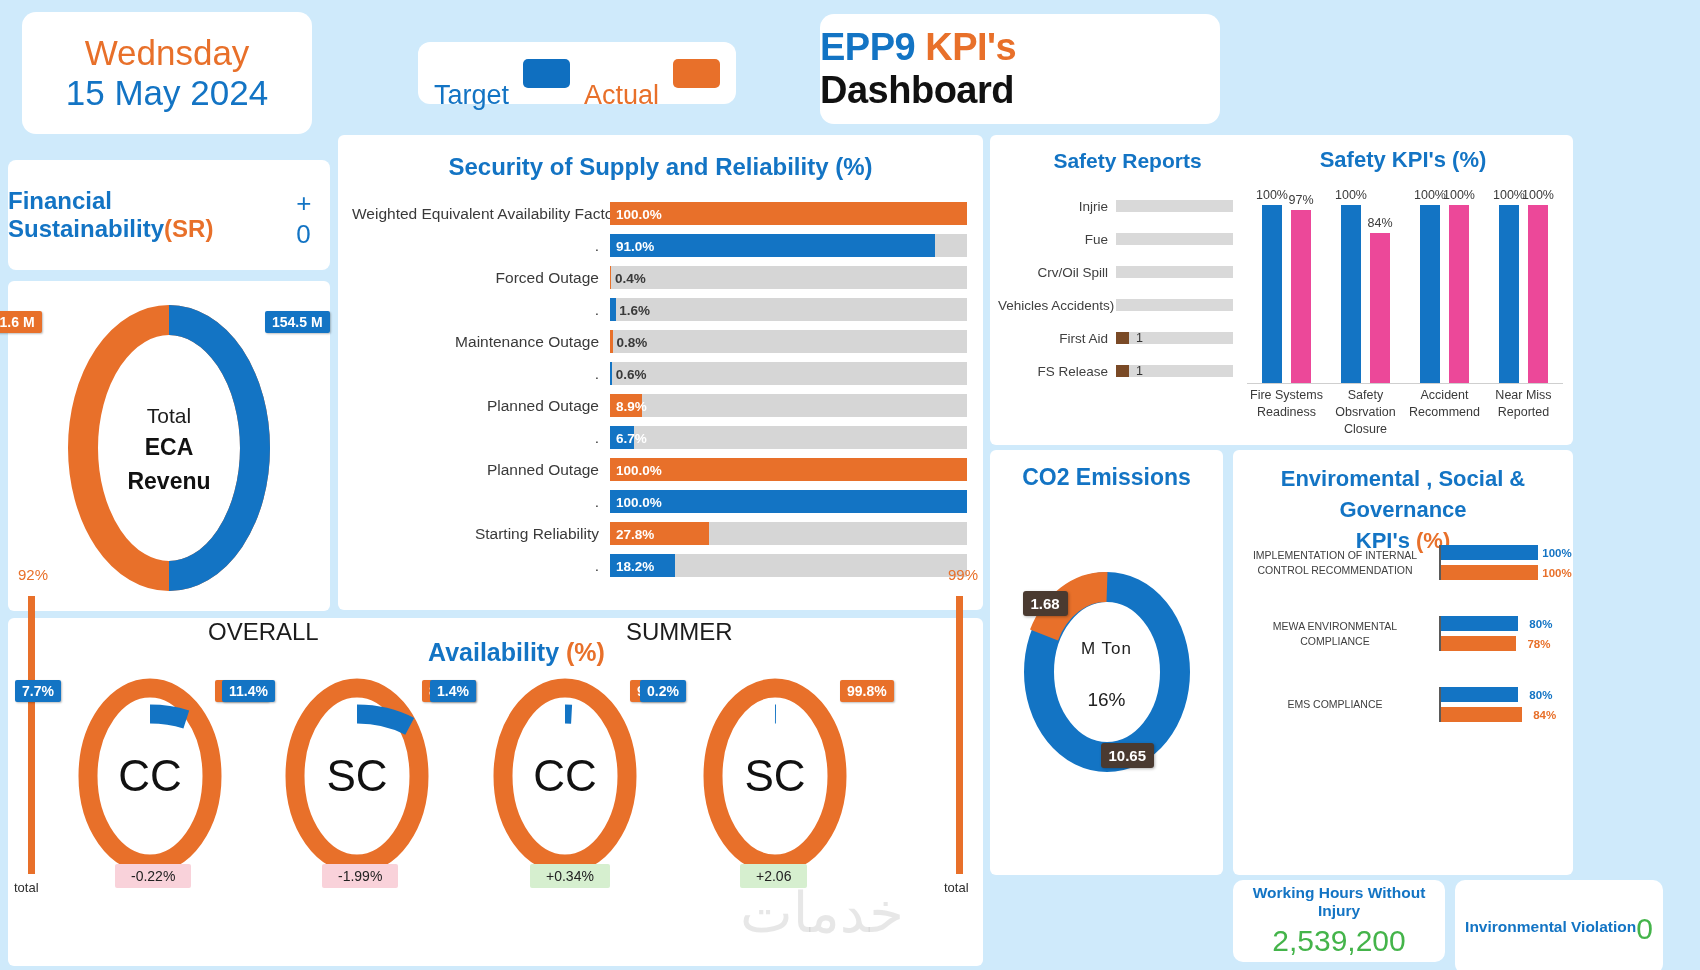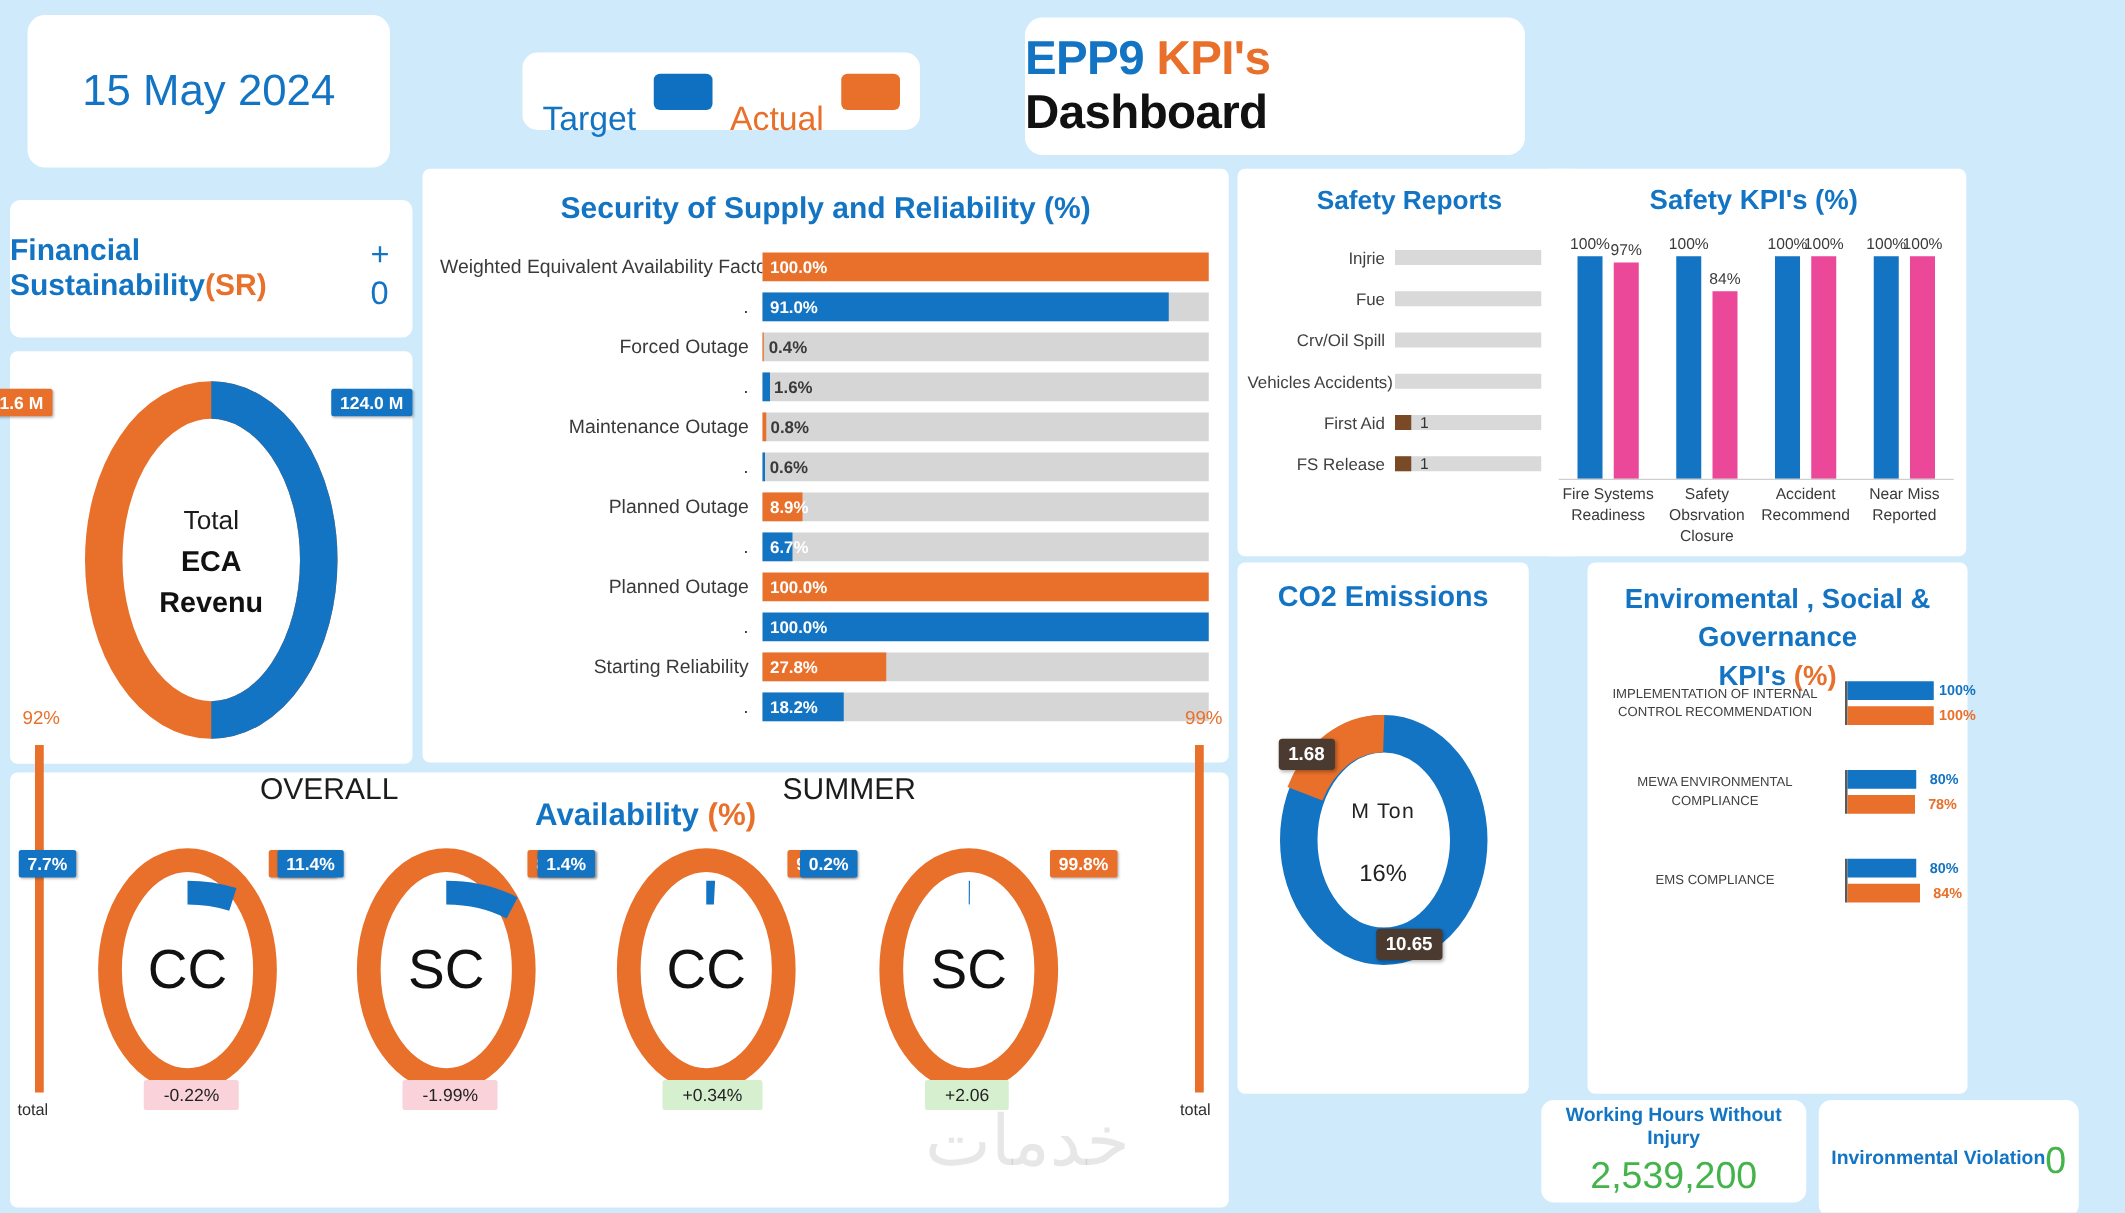--- a/index.html
+++ b/index.html
@@ -153,21 +153,21 @@
   #co2-wrap { position: absolute; left: 50%; top: 115px; transform: translateX(-50%); }
   .co2-chip {
     position: absolute; background: #4a3a30; color: #fff; font-size: 15px; font-weight: bold;
     padding: 4px 8px; border-radius: 3px; box-shadow: 1px 1px 3px rgba(0,0,0,.3);
   }
   .co2-mid { position: absolute; left: 50%; top: 50%; transform: translate(-50%,-50%); text-align: center; }
   .co2-mid .u { font-size: 17px; color: #222; letter-spacing: 1px; }
   .co2-mid .p { font-size: 19px; color: #222; margin-top: 30px; }
 
   
-  #esg-card { left: 1233px; top: 450px; width: 304px; height: 425px; border-radius: 6px; margin-left: 37px; }
+  #esg-card { left: 1233px; top: 450px; width: 340px; height: 425px; border-radius: 6px; }
   #esg-card h2 { text-align: center; font-size: 22px; font-weight: bold; color: #1374c4; margin-top: 14px; line-height: 1.4; }
   #esg-card h2 .pc { color: #e8702a; }
   .esg-rows { position: absolute; left: 6px; right: 8px; top: 95px; }
   .esg-group { display: flex; align-items: center; margin-bottom: 36px; }
   .esg-label {
     width: 200px; text-align: center; font-size: 10.5px; color: #404040;
     line-height: 1.35; padding-right: 8px;
   }
   .esg-bars { flex: 1; position: relative; border-left: 2px solid #5a5a5a; padding-left: 0; }
   .esg-bar { height: 15px; position: relative; }
@@ -189,20 +189,21 @@
 
   .watermark {
     position: absolute; left: 740px; top: 880px; font-size: 56px;
     color: rgba(120,120,120,0.18); pointer-events: none; user-select: none;
   }
 </style>
 </head>
 <body>
 
 <div class="card" id="date-card">
+  <div class="day">Wednsday</div>
   <div class="date">15 May 2024</div>
 </div>
 
 <div class="card" id="legend-card">
   <span class="lg-label lg-target">Target</span>
   <span class="lg-swatch sw-blue"></span>
   <span class="lg-label lg-actual">Actual</span>
   <span class="lg-swatch sw-orange"></span>
 </div>
 
@@ -224,21 +225,21 @@
     <svg width="220" height="290" viewBox="0 0 220 290">
       <ellipse cx="110" cy="145" rx="86" ry="128" fill="none" stroke="#e8702a" stroke-width="30"></ellipse>
       <path d="M110 17 A86 128 0 0 1 110 273" fill="none" stroke="#1374c4" stroke-width="30"></path>
     </svg>
     <div class="donut-center">
       <div class="dc-small">Total</div>
       <div class="dc-bold">ECA</div>
       <div class="dc-bold">Revenu</div>
     </div>
     <div class="pill pill-orange" style="left:-82px; top:8px;">201.6 M</div>
-    <div class="pill pill-blue" style="left:206px; top:8px;">124.0 M</div>
+    <div class="pill pill-blue" style="left:206px; top:8px;">154.5 M</div>
   </div>
 </div>
 
 <div class="card" id="sec-card">
   <h2>Security of Supply and Reliability (%)</h2>
   <div class="bar-rows" id="sec-rows">
       <div class="brow">
         <div class="blabel">Weighted Equivalent Availability Factor</div>
         <div class="btrack plain">
           <div class="bfill o" style="width: 100%;"></div>

